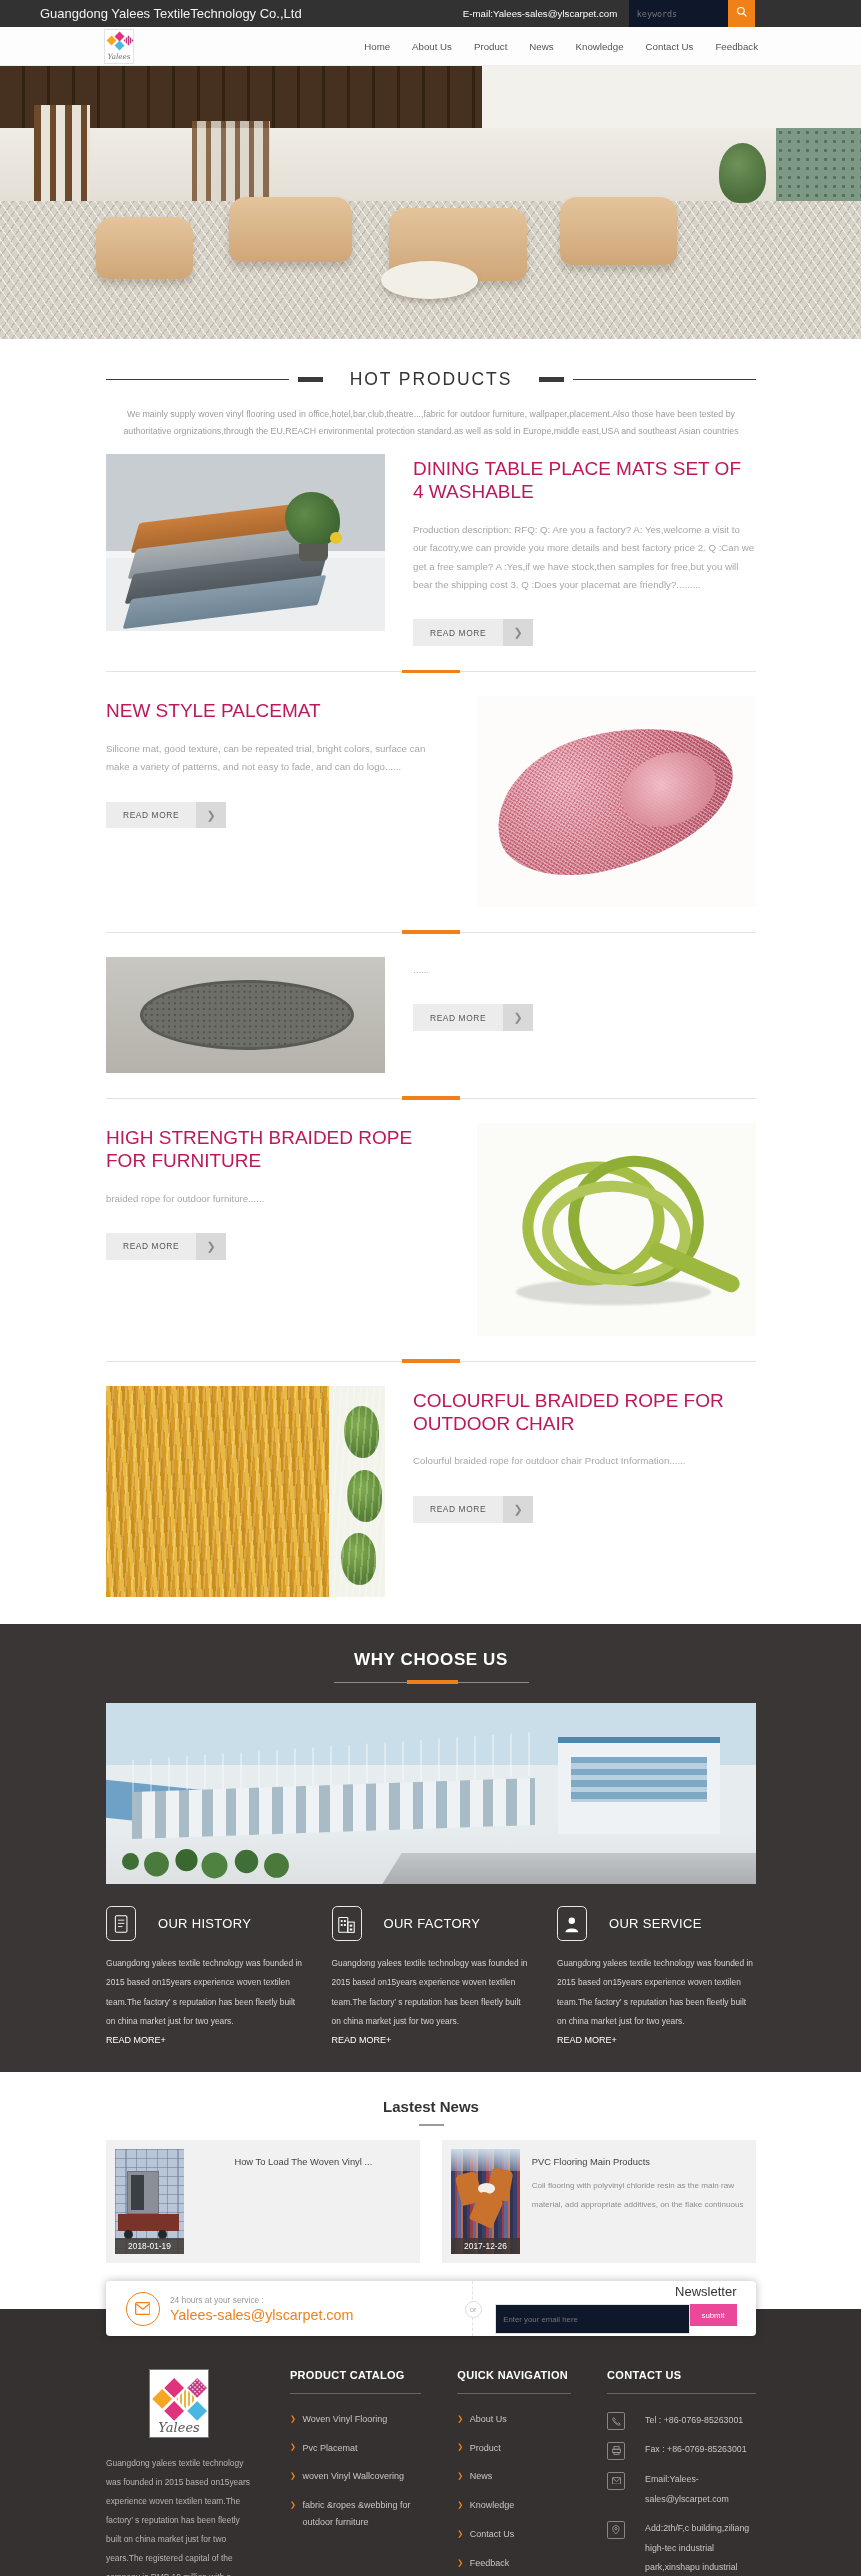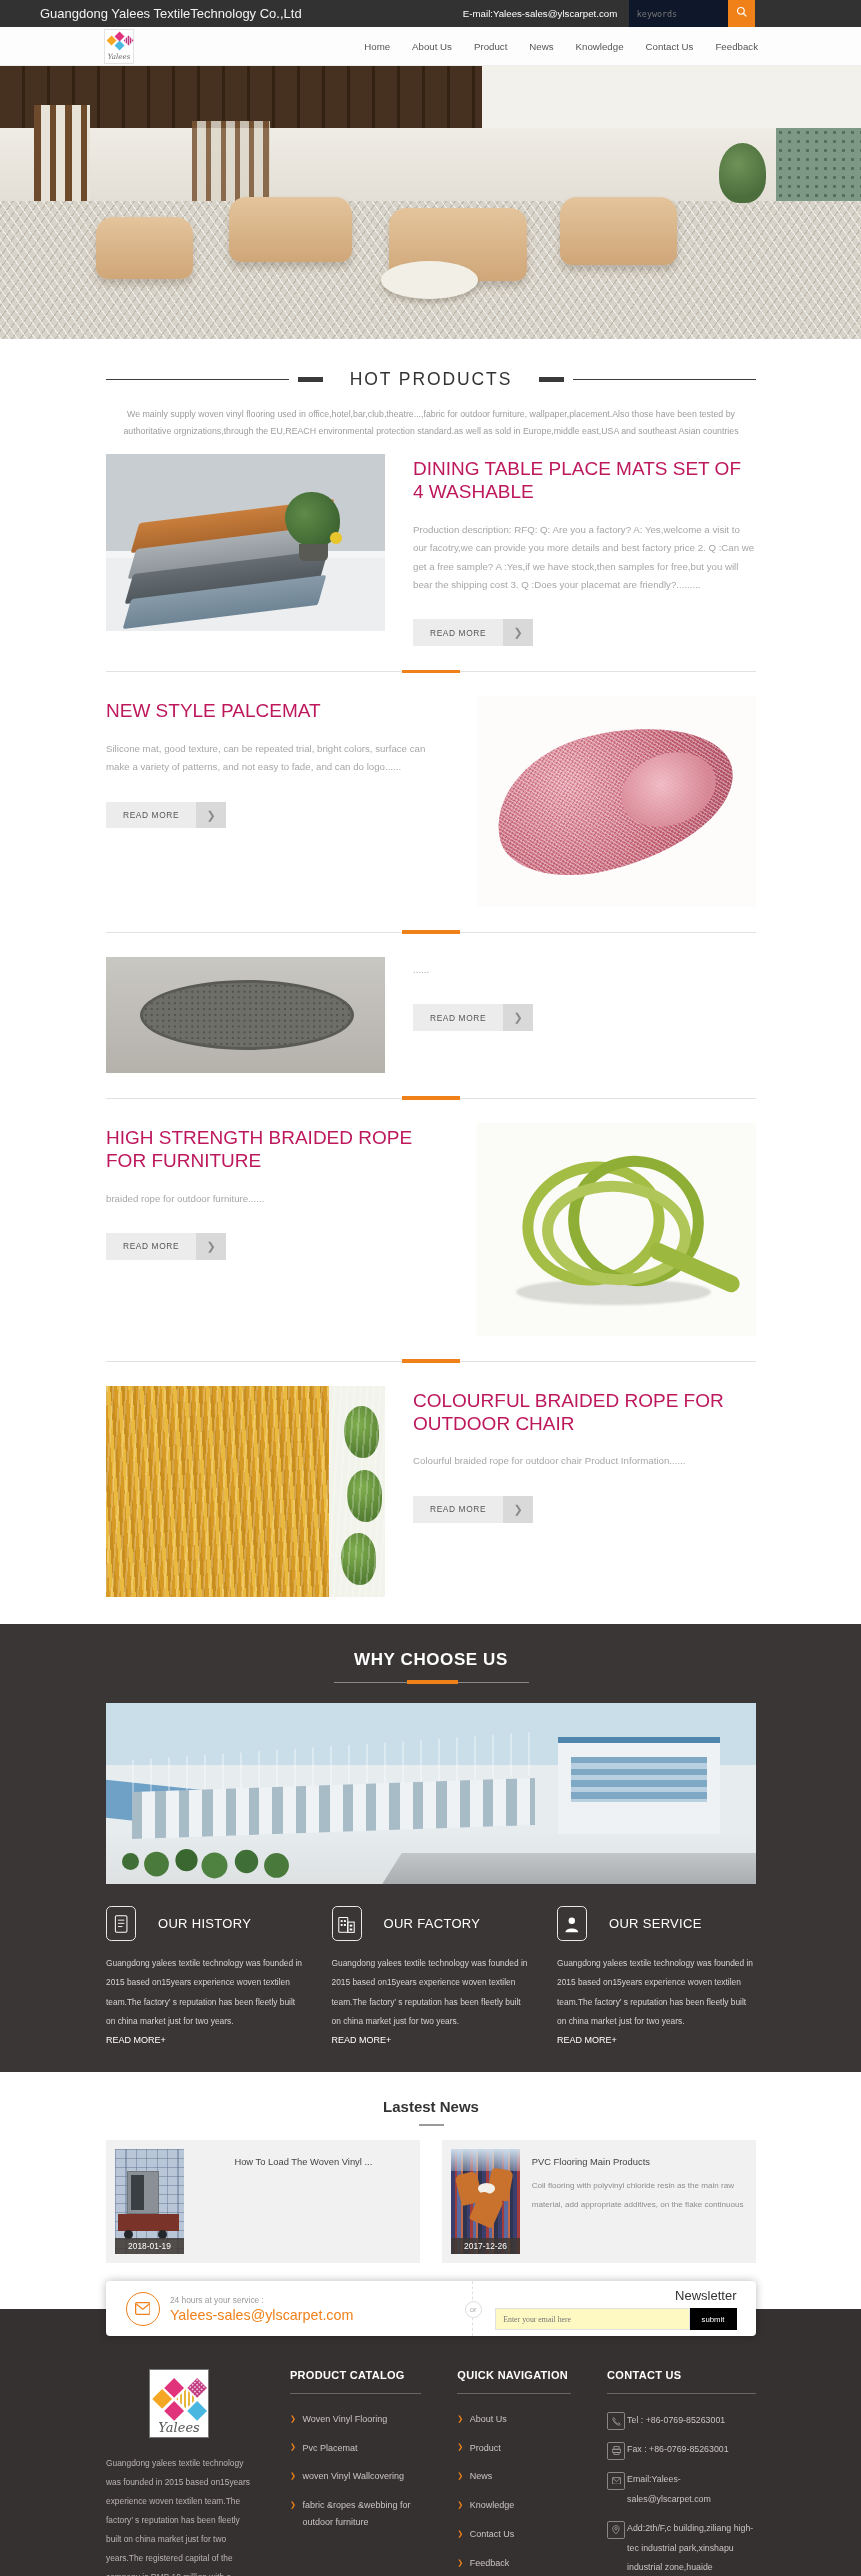--- a/index.html
+++ b/index.html
@@ -184,23 +184,23 @@
   .nl-texts { margin-left:10.4px; }
   .nl-service { color:#9a9a9a; font-size:8.4px; margin-bottom:2.6px; }
   .nl-email { color:#f08119; font-size:14.3px; }
   .nl-or { position:relative; margin-left:110px; height:55px; width:19.5px;text-align:right; }
   .nl-or::before { content:""; position:absolute; left:9px; top:0; bottom:0; border-left:0.6px dashed #e0e0e0; }
   .nl-or-circle { position:absolute; left:1.3px; top:20px; width:17px; height:17px; border:0.6px solid #ddd; border-radius:50%; background:#fff;
     color:#aaa; font-size:7.8px; display:flex; align-items:center; justify-content:center; }
   .nl-right { margin-left:auto; text-align:right; }
   .nl-title { color:#333; font-size:13px; font-weight:400; margin-bottom:5.2px; }
   .nl-form { display:flex; }
-  .nl-input { width:195px; height:22px; border:0.6px solid #e2e2e2; background:#fef9c3; outline:none; padding:0 7.8px;
-    font-family:Liberation Serif, serif; font-size:7.8px; color:#8a8a8a; }
-  .nl-submit { width:47px; height:22px; border:none; background:#000000; color:#fff; font-size:7.8px; cursor:pointer; }
+  .nl-input { width:195px; height:30px; border:0.6px solid #e2e2e2; background:#0f172a; outline:none; padding:0 7.8px;
+    font-family:Liberation Sans, sans-serif; font-size:7.8px; color:#8a8a8a; }
+  .nl-submit { width:47px; height:22px; border:none; background:#ec4899; color:#fff; font-size:7.8px; cursor:pointer; }
 
   
   .footer { background:#363131; padding:60px 0 17px; }
   .footer-cols { width:650px; margin:0 auto; display:flex; }
   .f-col1 { width:160px; }
   .f-logo { width:60px; height:69px; background:#fff; border:0.6px solid #777; margin:0 0 15.6px 43px; position:relative; }
   .f-logo .dm { position:absolute; width:14.3px; height:14.3px; transform:rotate(45deg); }
   .f-logo .fd1 { background:#f5a623; left:5.2px; top:22px; }
   .f-logo .fd2 { background:#e0337b; left:17px; top:10.4px; }
   .f-logo .fd3 { background:#e0337b; left:17px; top:34px; }
@@ -209,21 +209,21 @@
   .f-logo .fd6 { background:#49b7e0; left:40px; top:34px; }
   .f-logo .f-script { position:absolute; bottom:2.6px; left:0; right:0; text-align:center;
     font-family:"DejaVu Serif", serif; font-style:italic; font-size:13px; color:#555; }
   .f-about { color:#b9b5b3; font-size:8.4px; line-height:2.25; }
   .f-col { margin-left:36px; }
   .f-col2 { width:142px; } .f-col3 { width:123px; } .f-col4 { width:161px; }
   .f-head { color:#fff; font-size:11px; font-weight:700; letter-spacing:0.3px; }
   .f-head-line { width:100%; height:0.6px; background:#6a6565; margin:11.7px 0 17px; }
   .f-link { display:flex; gap:6.5px; color:#c9c5c3; font-size:9px; line-height:1.9; margin-bottom:11.7px; text-decoration:none; cursor:pointer; }
   .f-chev { color:#f08119; font-size:7.1px; padding-top:1.9px; }
-  .f-citem { display:flex; gap:2px; margin-bottom:10.4px; color:#c9c5c3; font-size:8.8px; line-height:2.2; }
+  .f-citem { display:flex; gap:20px; margin-bottom:10.4px; color:#c9c5c3; font-size:8.8px; line-height:2.2; }
   .f-cicon { width:18px; height:18px; border:0.6px solid #8a8684; border-radius:1.9px; flex:0 0 18px;
     display:flex; align-items:center; justify-content:center; margin-top:1.3px; }
 </style>
 </head>
 <body>
 
 <div class="topbar">
   <div class="company">Guangdong Yalees TextileTechnology Co.,Ltd</div>
   <div class="topbar-right">
     <div class="email">E-mail:Yalees-sales@ylscarpet.com</div>

